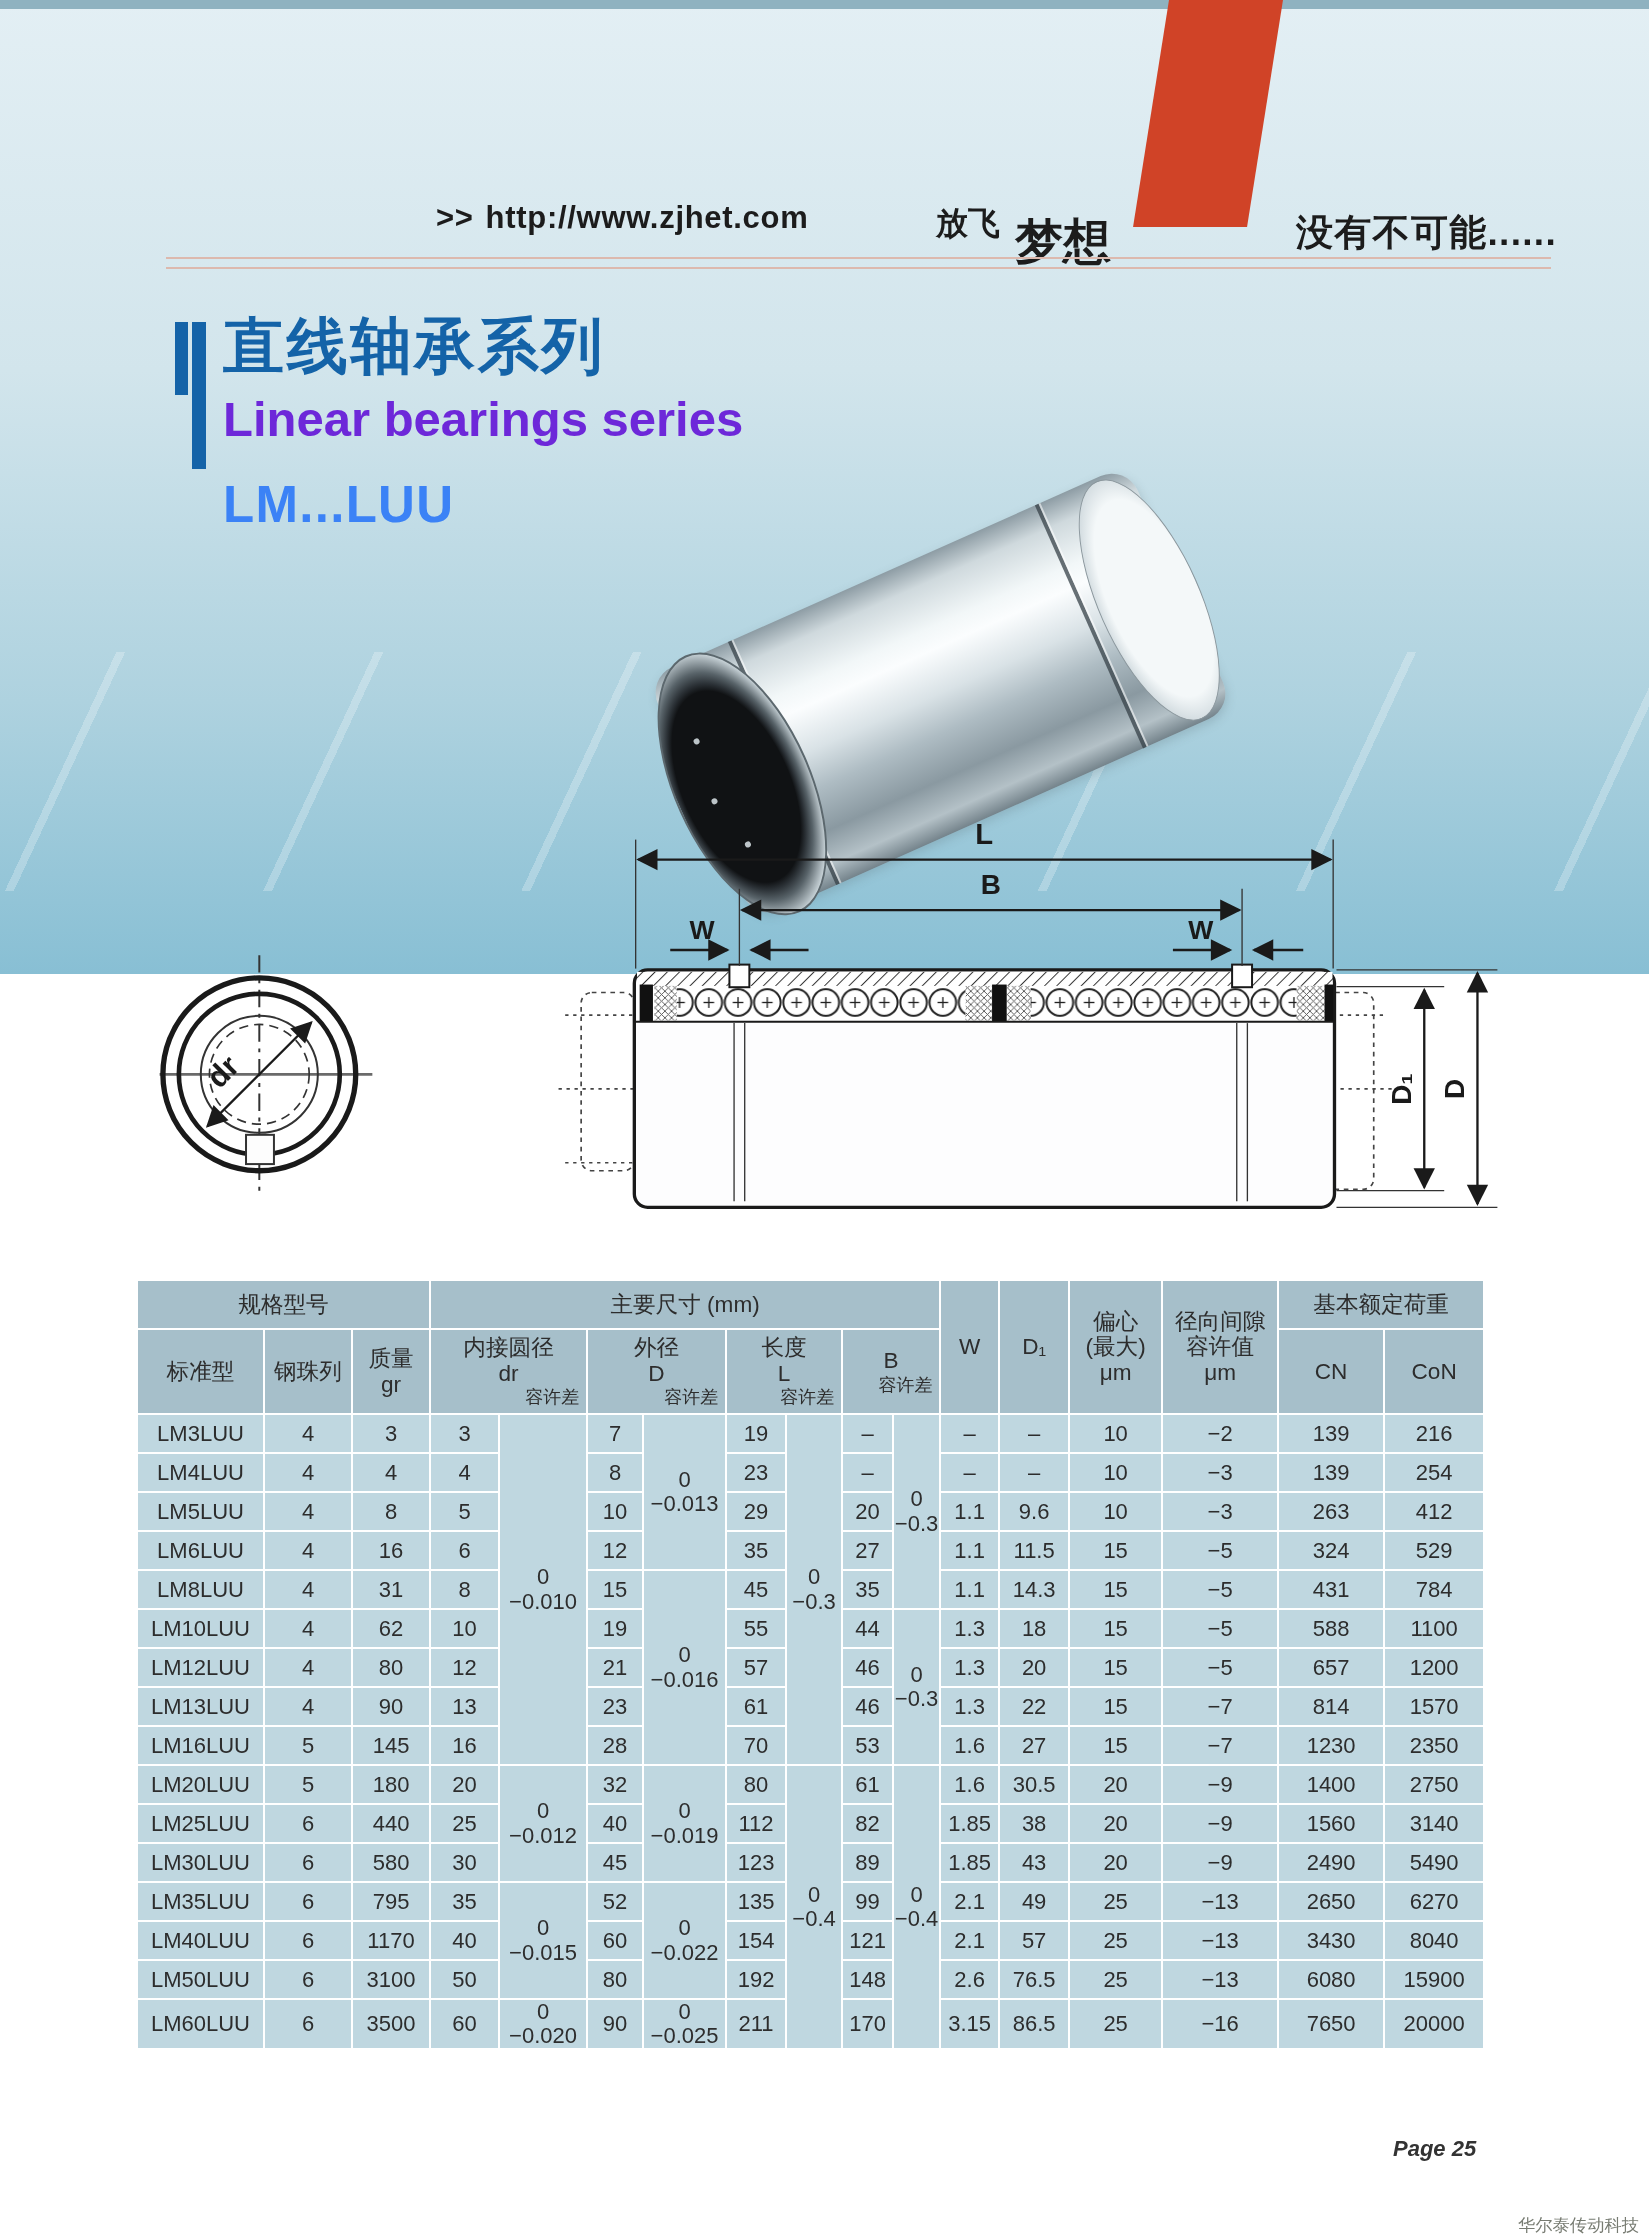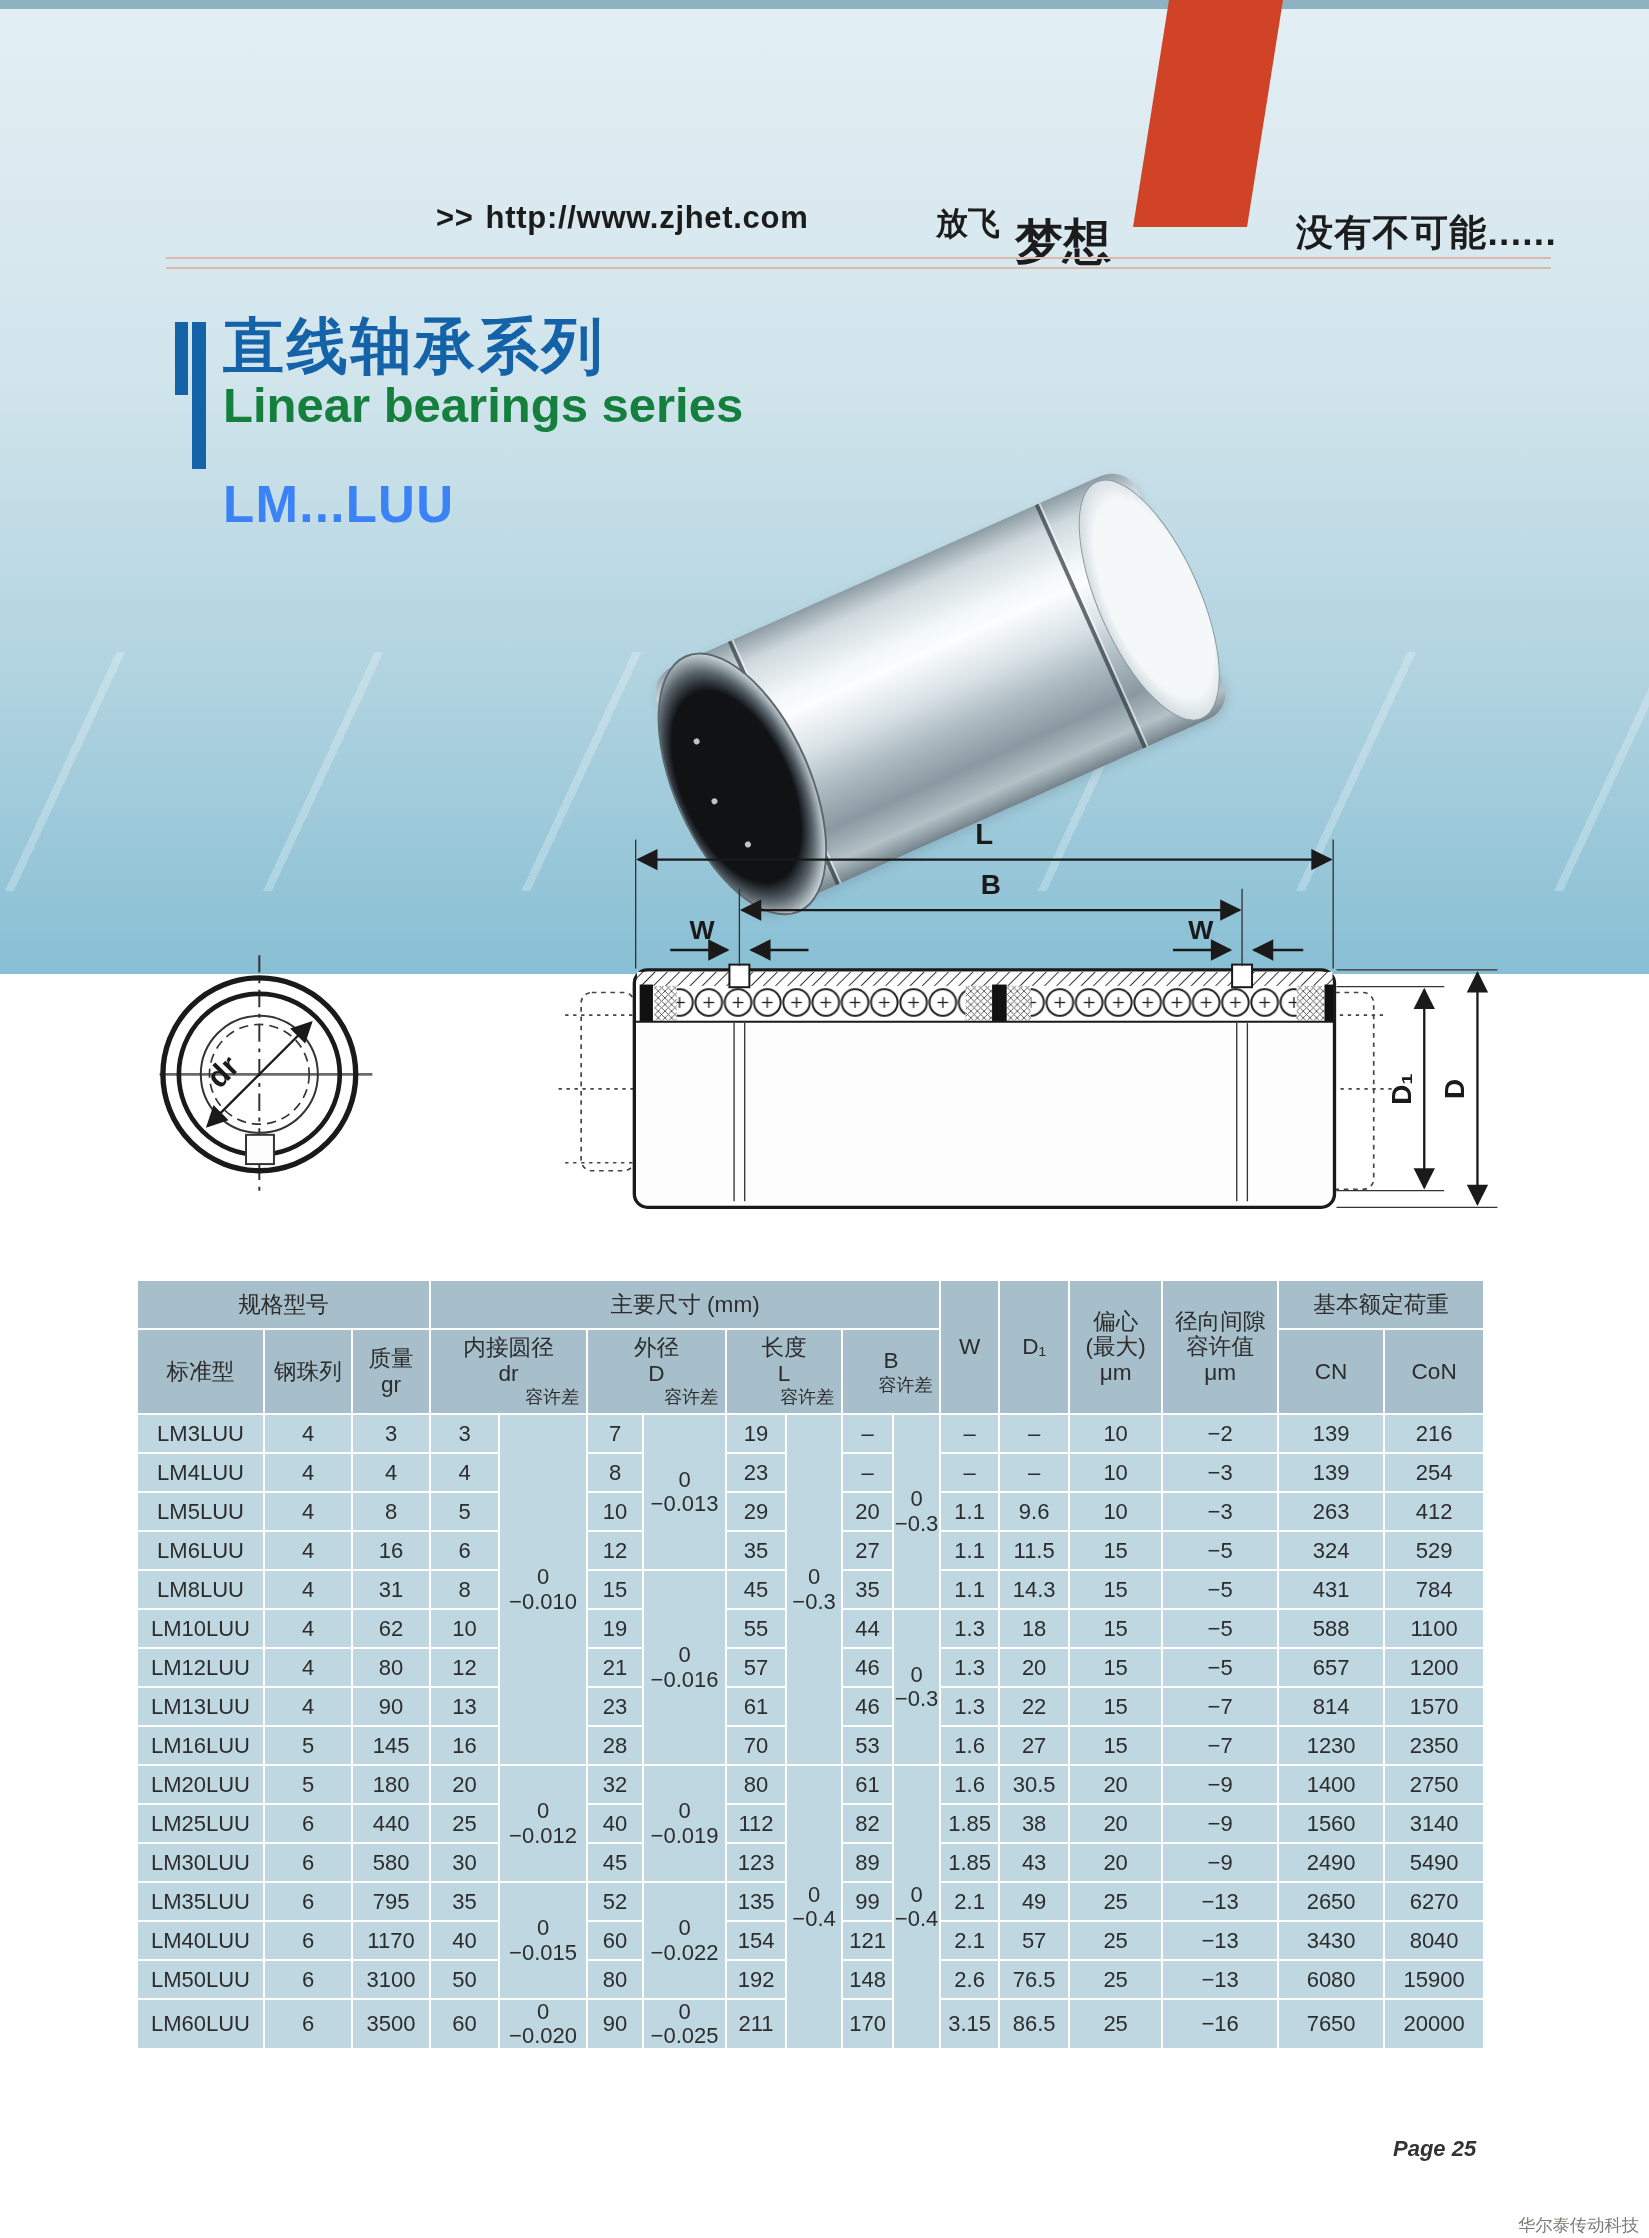--- a/index.html
+++ b/index.html
@@ -32,21 +32,21 @@
   .slogan2{position:absolute;left:1015px;top:184px;font-size:48px;font-weight:bold;margin-top:26px;}
   .slogan3{position:absolute;left:1296px;top:208px;font-size:37px;font-weight:bold;letter-spacing:1.3px;}
   .rule{position:absolute;left:166px;width:1385px;height:2px;background:#dcb9ae;}
   .rule.r1{top:257px;} .rule.r2{top:267px;}
 
   
   .tbar{position:absolute;background:#1463a8;}
   .tbar.b1{left:175px;top:322px;width:13.3px;height:73px;}
   .tbar.b2{left:192px;top:322px;width:14px;height:147px;}
   .title-zh{position:absolute;left:223px;top:306px;font-size:61px;font-weight:bold;color:#1463a8;letter-spacing:2.7px;}
-  .title-en{position:absolute;left:223px;top:377px;font-size:49px;font-weight:bold;color:#15803d;}
+  .title-en{position:absolute;left:223px;top:391px;font-size:49px;font-weight:bold;color:#6d28d9;}
   .title-model{position:absolute;left:223px;top:475px;font-size:51px;font-weight:bold;color:#3b82f6;letter-spacing:1.3px;}
 
   
   .bearing{position:absolute;left:648px;top:493px;width:599px;height:412px;}
   .cyl{position:absolute;left:30px;top:67px;width:525px;height:266px;border-radius:28px;
     transform:rotate(-24deg);
     background:linear-gradient(180deg,#8d9ca4 0%,#cfd9dd 10%,#f2f7f8 26%,#fbfdfe 34%,#d9e2e6 50%,#aebcc3 64%,#8a99a1 80%,#b4c1c7 92%,#74838b 100%);
     box-shadow:0 4px 9.3px rgba(90,110,120,.25);}
   .cyl .groove{position:absolute;top:0;width:3.3px;height:100%;background:rgba(55,66,72,.75);}
   .cyl .groove.g1{left:17%;} .cyl .groove.g2{left:81%;}

